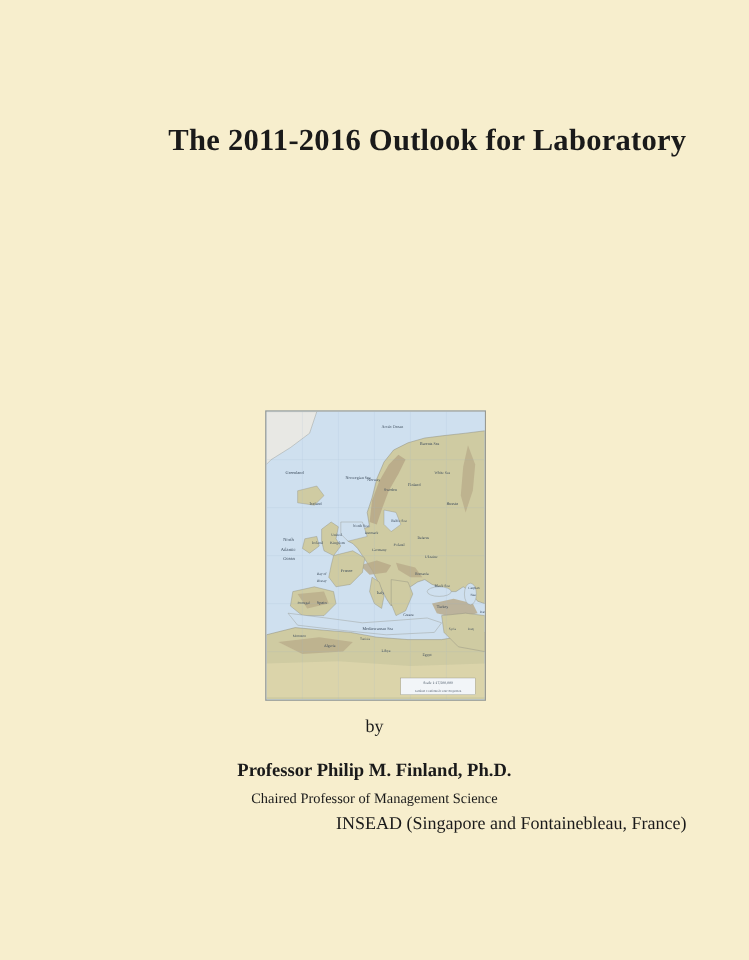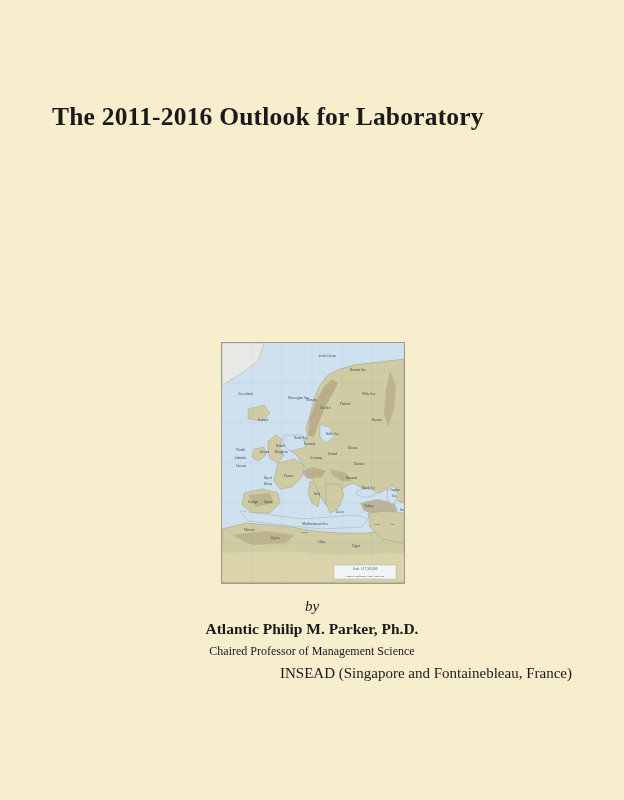--- a/index.html
+++ b/index.html
@@ -21,21 +21,21 @@
     width: 624px;
     height: 800px;
     box-sizing: border-box;
   }
 
   .title-block {
     position: absolute;
     top: 100px;
     left: 52px;
     width: 520px;
-    text-align: left;
+    text-align: right;
   }
   .title-line {
     font-size: 25.5px;
     font-weight: bold;
     line-height: 33px;
     letter-spacing: 0.2px;
   }
 
   
   .map-wrap {
@@ -62,22 +62,21 @@
   .author-block {
     position: absolute;
     top: 596px;
     left: 52px;
     width: 520px;
     text-align: center;
   }
   .by-line {
     font-size: 15px;
     line-height: 20px;
-    margin-bottom: 2px;
-    font-style: italic;
+    margin-bottom: 16px;
   }
   .author-name {
     font-size: 15.5px;
     font-weight: bold;
     line-height: 22px;
   }
   .author-role {
     font-size: 12px;
     line-height: 22px;
   }
@@ -207,18 +206,18 @@
       <g>
         <rect x="112" y="222" width="62" height="14" fill="#f2f5f8" stroke="#8d8d80" stroke-width="0.3"></rect>
         <text class="map-label" x="143" y="227" font-size="3.2" text-anchor="middle">Scale 1:17,500,000</text>
         <text class="map-label" x="143" y="233.5" font-size="2.6" text-anchor="middle">Lambert Conformal Conic Projection</text>
       </g>
     </svg>
   </div>
 
   <div class="author-block">
     <div class="by-line">by</div>
-    <div class="author-name">Atlantic Philip M. Parker, Ph.D.</div>
+    <div class="author-name">Professor Philip M. Finland, Ph.D.</div>
     <div class="author-role">Chaired Professor of Management Science</div>
     <div class="author-affil">INSEAD (Singapore and Fontainebleau, France)</div>
   </div>
 
 </div>
 
 </body></html>

